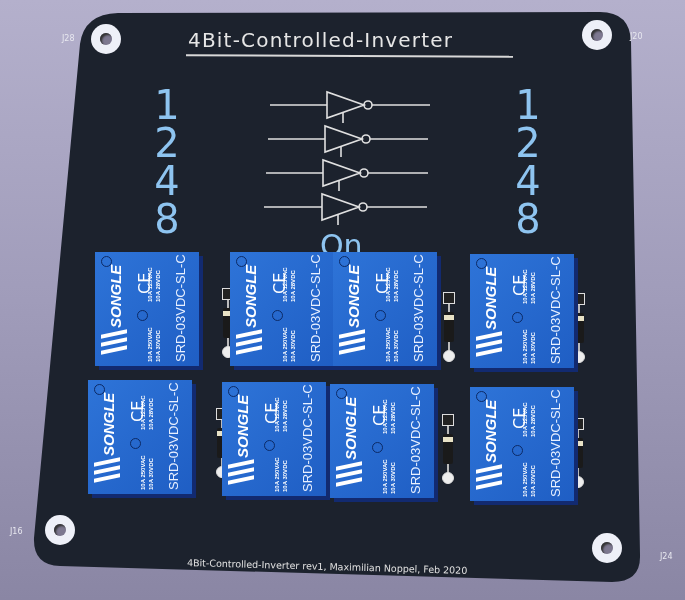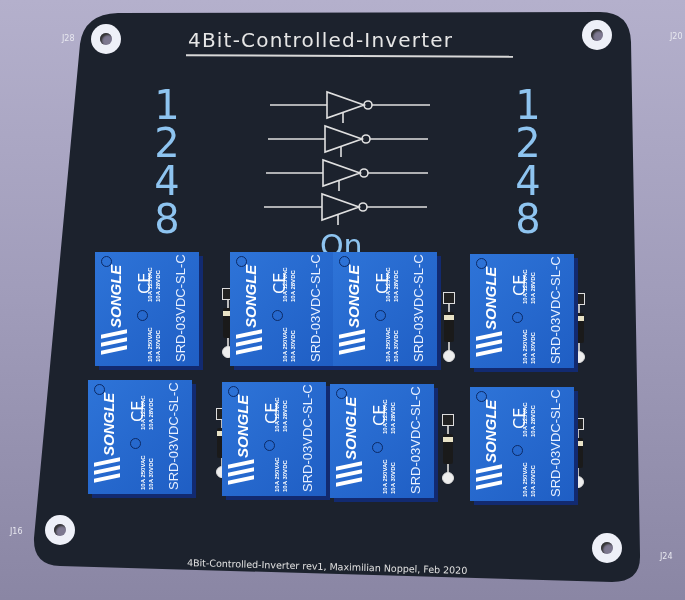--- a/index.html
+++ b/index.html
@@ -66,21 +66,21 @@
       <line x1="264" y1="207" x2="322" y2="207"></line>
       <polygon points="322,194 322,220 359,207"></polygon>
       <circle cx="363" cy="207" r="4"></circle>
       <line x1="367" y1="207" x2="427" y2="207"></line>
       <line x1="338" y1="215" x2="338" y2="225"></line>
     </g>
   </g>
 </svg>
 
 <span class="ref" style="left:62px;top:34px;">J28</span>
-<span class="ref" style="left:630px;top:32px;padding-left:40px;">J20</span>
+<span class="ref" style="left:630px;top:32px;">J20</span>
 <span class="ref" style="left:10px;top:527px;">J16</span>
 <span class="ref" style="left:660px;top:552px;">J24</span>
 
 <div class="hole" style="left:91px;top:24px;"></div>
 <div class="hole" style="left:582px;top:20px;"></div>
 <div class="hole" style="left:45px;top:515px;"></div>
 <div class="hole" style="left:592px;top:533px;"></div>
 
 <div class="title">4Bit-Controlled-Inverter</div>
 <div class="title-line"></div>

